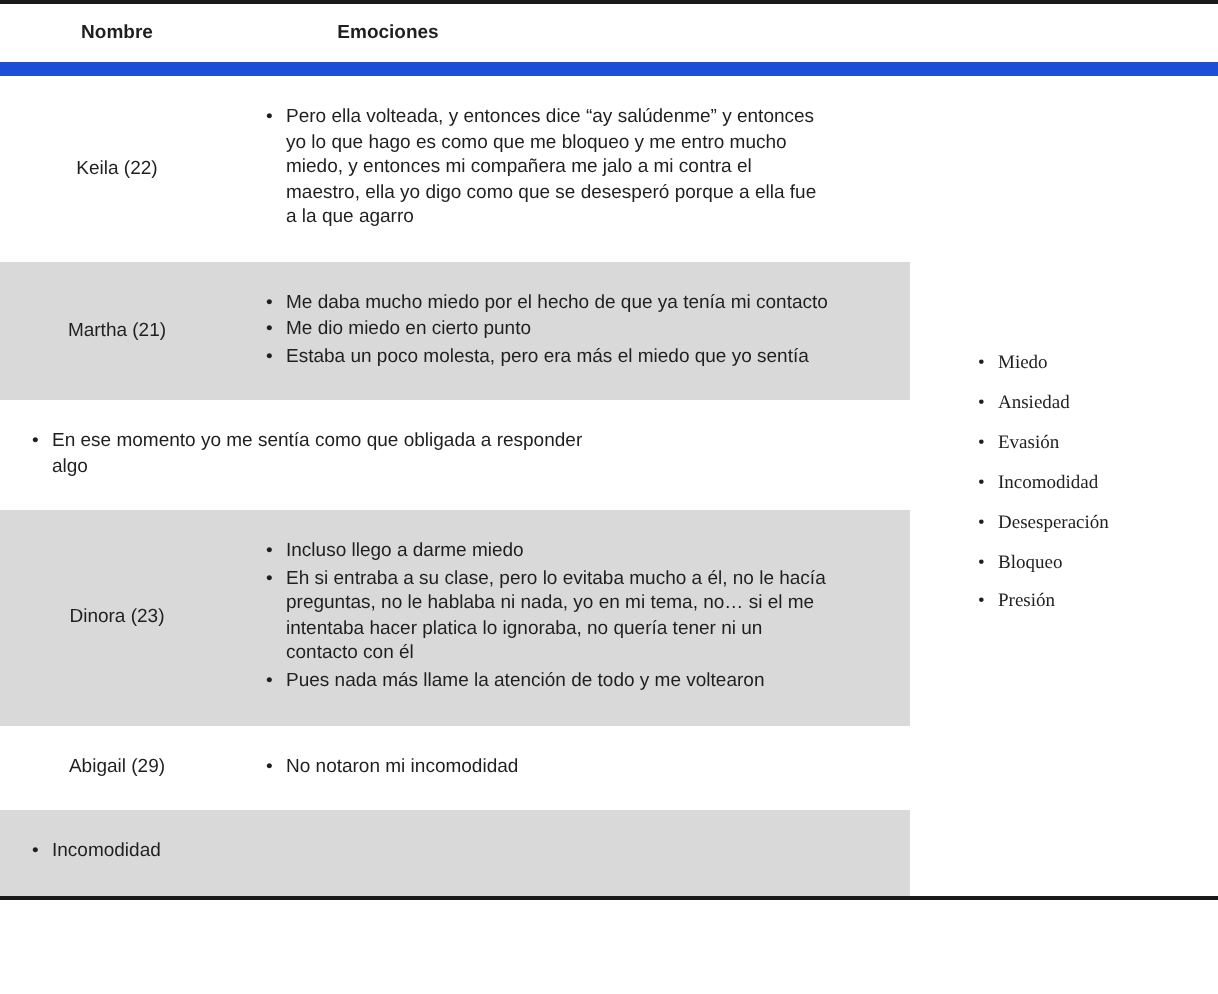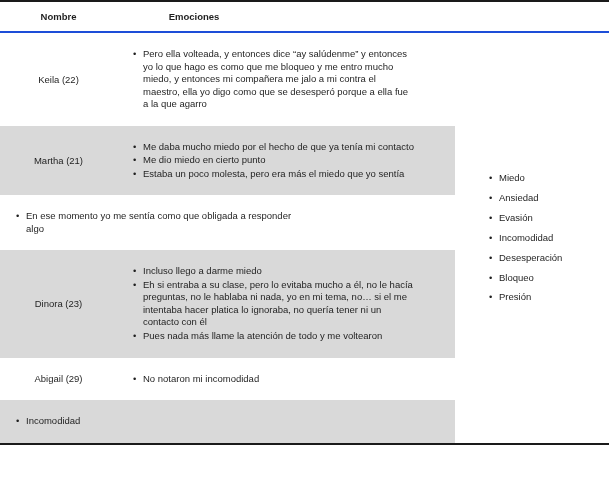--- a/index.html
+++ b/index.html
@@ -16,21 +16,21 @@
   }
   .table {
     width: 609px;
     border-top: 2px solid #1a1a1a;
     border-bottom: 2px solid #1a1a1a;
     box-sizing: border-box;
   }
   .header-row {
     display: flex;
     align-items: center;
-    border-bottom: 2px solid #1d4ed8;
+    border-bottom: 7px solid #1d4ed8;
     padding: 9px 0;
     font-weight: 700;
     font-size: 9.5px;
   }
   .col-name   { width: 117px; flex: none; text-align: center; box-sizing: border-box; }
   .col-quotes { width: 338px; flex: none; box-sizing: border-box; }
   .col-emotions { width: 154px; flex: none; text-align: center; box-sizing: border-box; }
   .th-quotes { text-align: center; }
 
   .body-wrap { display: flex; }
@@ -78,20 +78,21 @@
     padding: 0 0 0 34px;
     font-size: 9.5px;
     line-height: 1.25;
     text-align: left;
   }
   ul.emotion-list li {
     position: relative;
     padding-left: 10px;
     max-width: 66px;
     margin: 8px 0;
+    font-family: Liberation Serif, serif;
   }
   ul.emotion-list li::before {
     content: "\2022";
     position: absolute;
     left: 0;
     top: 0;
   }
 </style>
 </head>
 <body>

